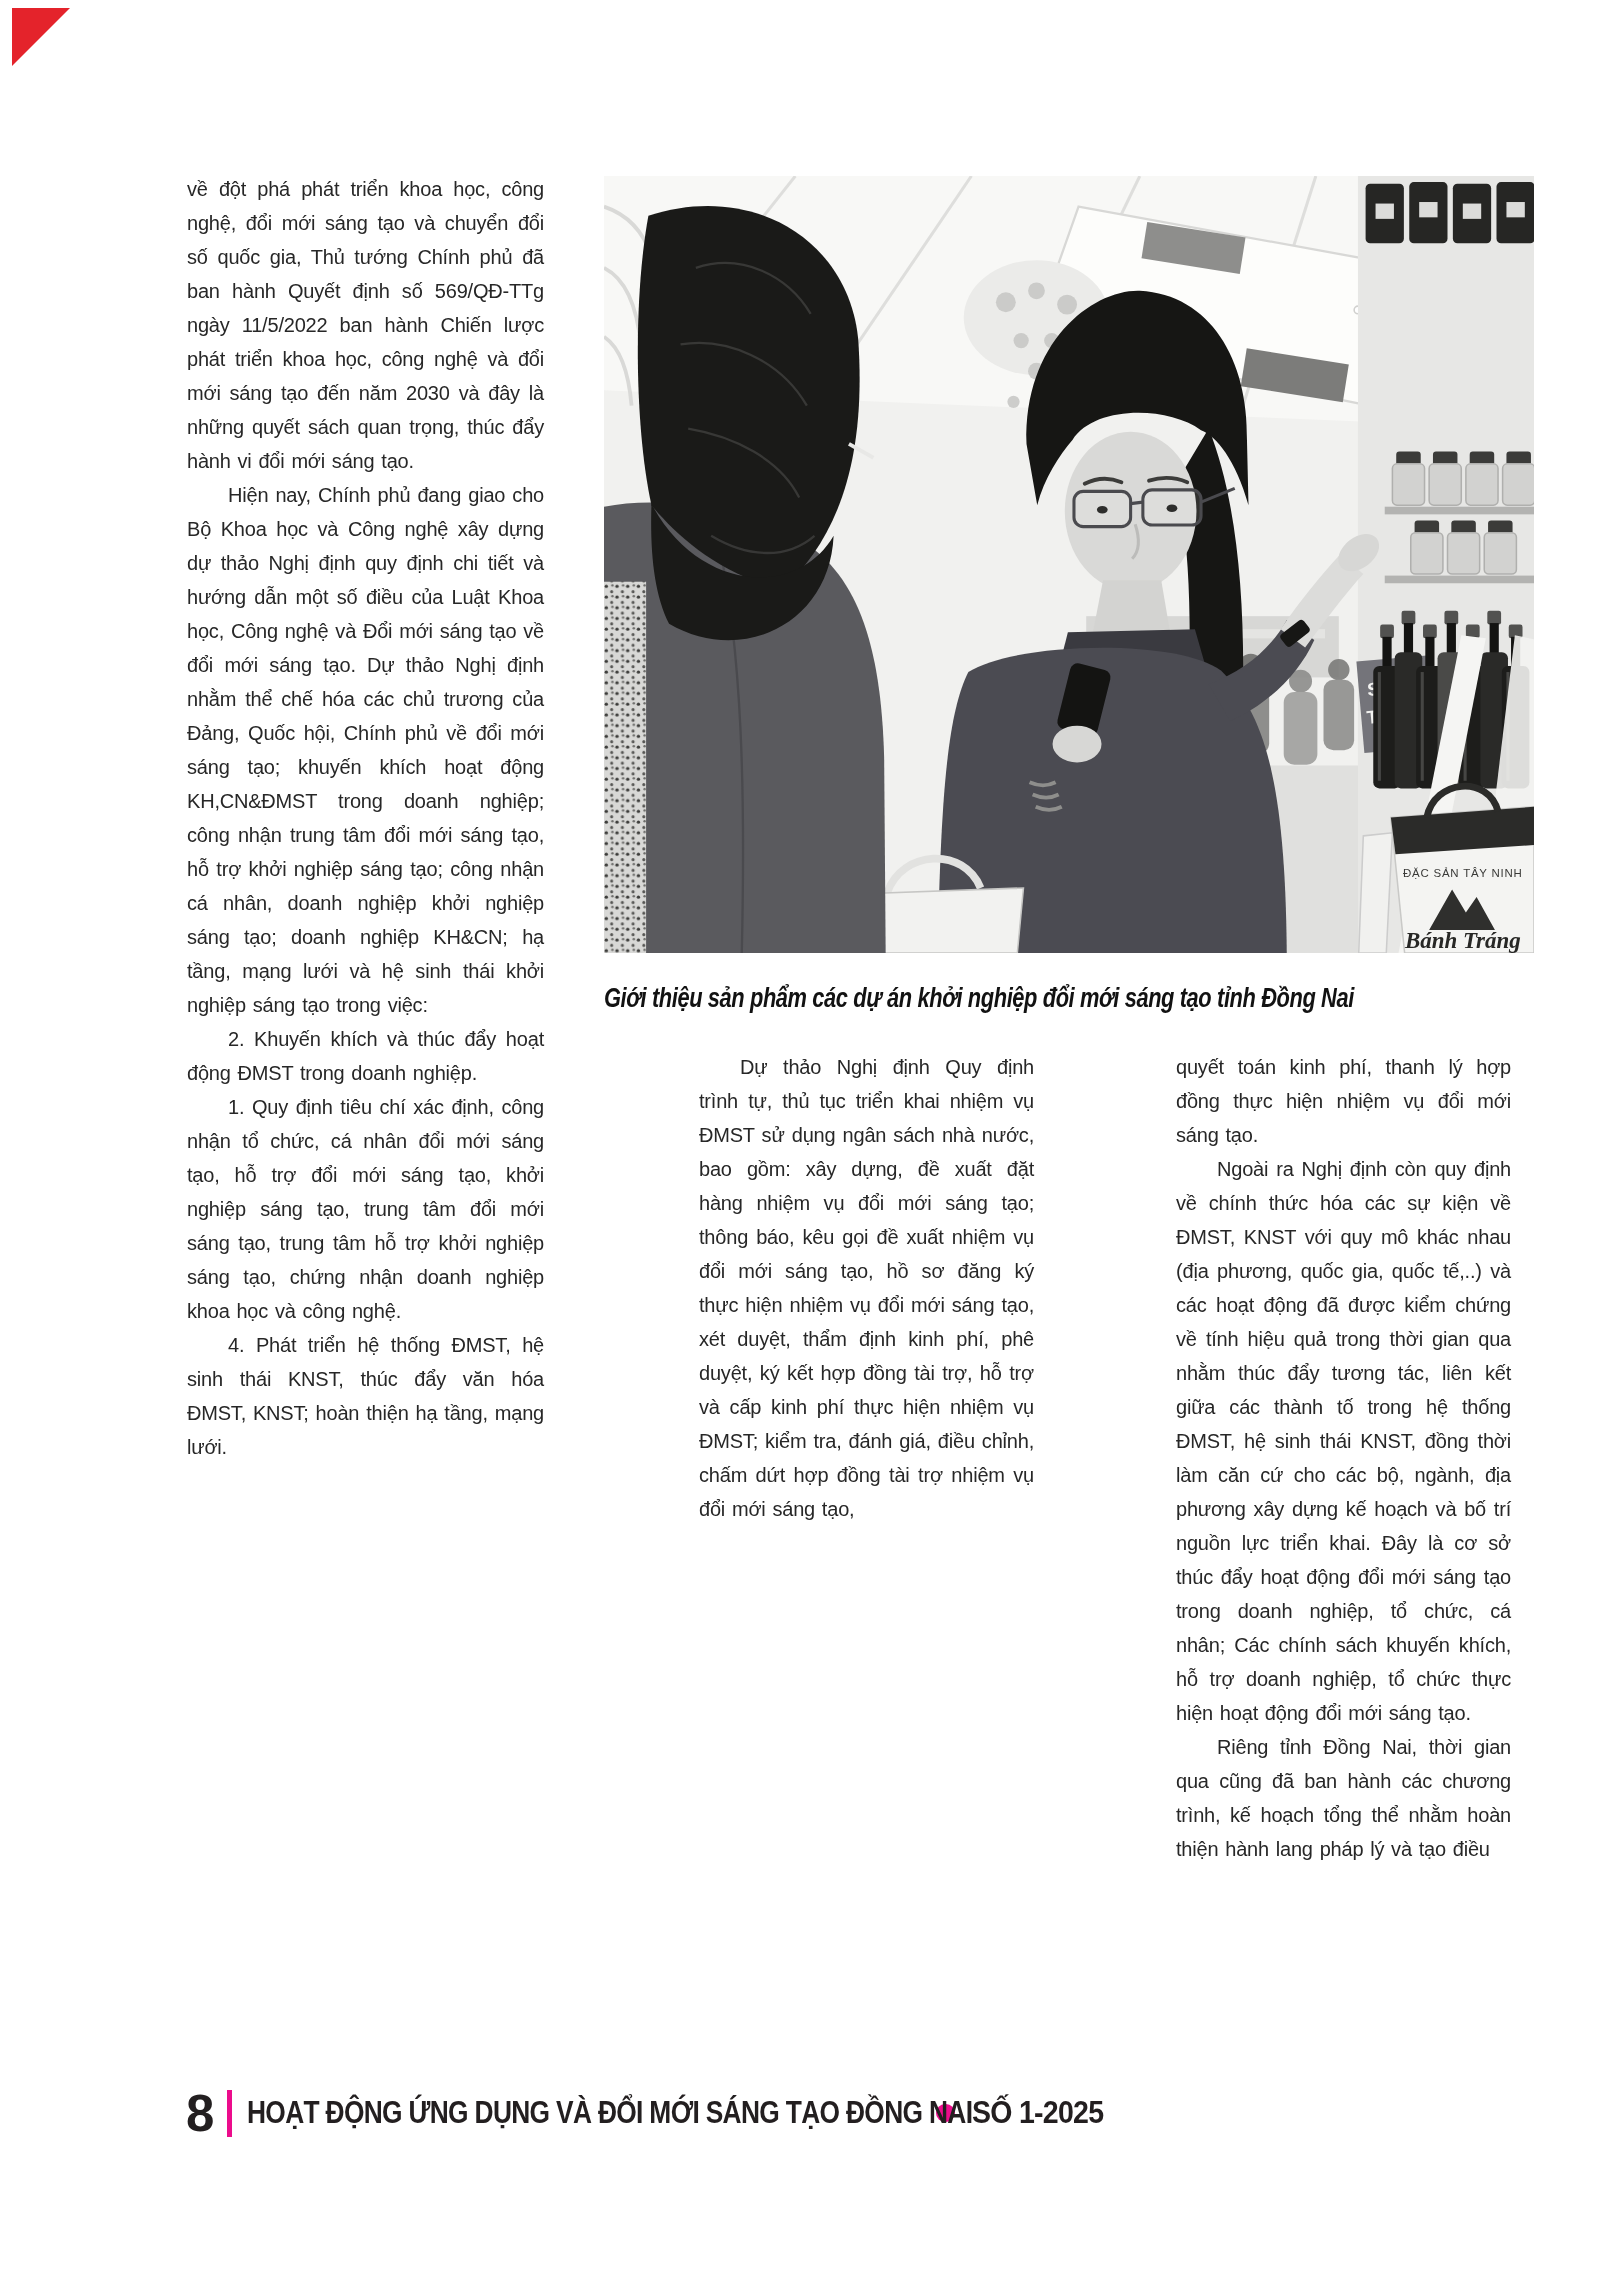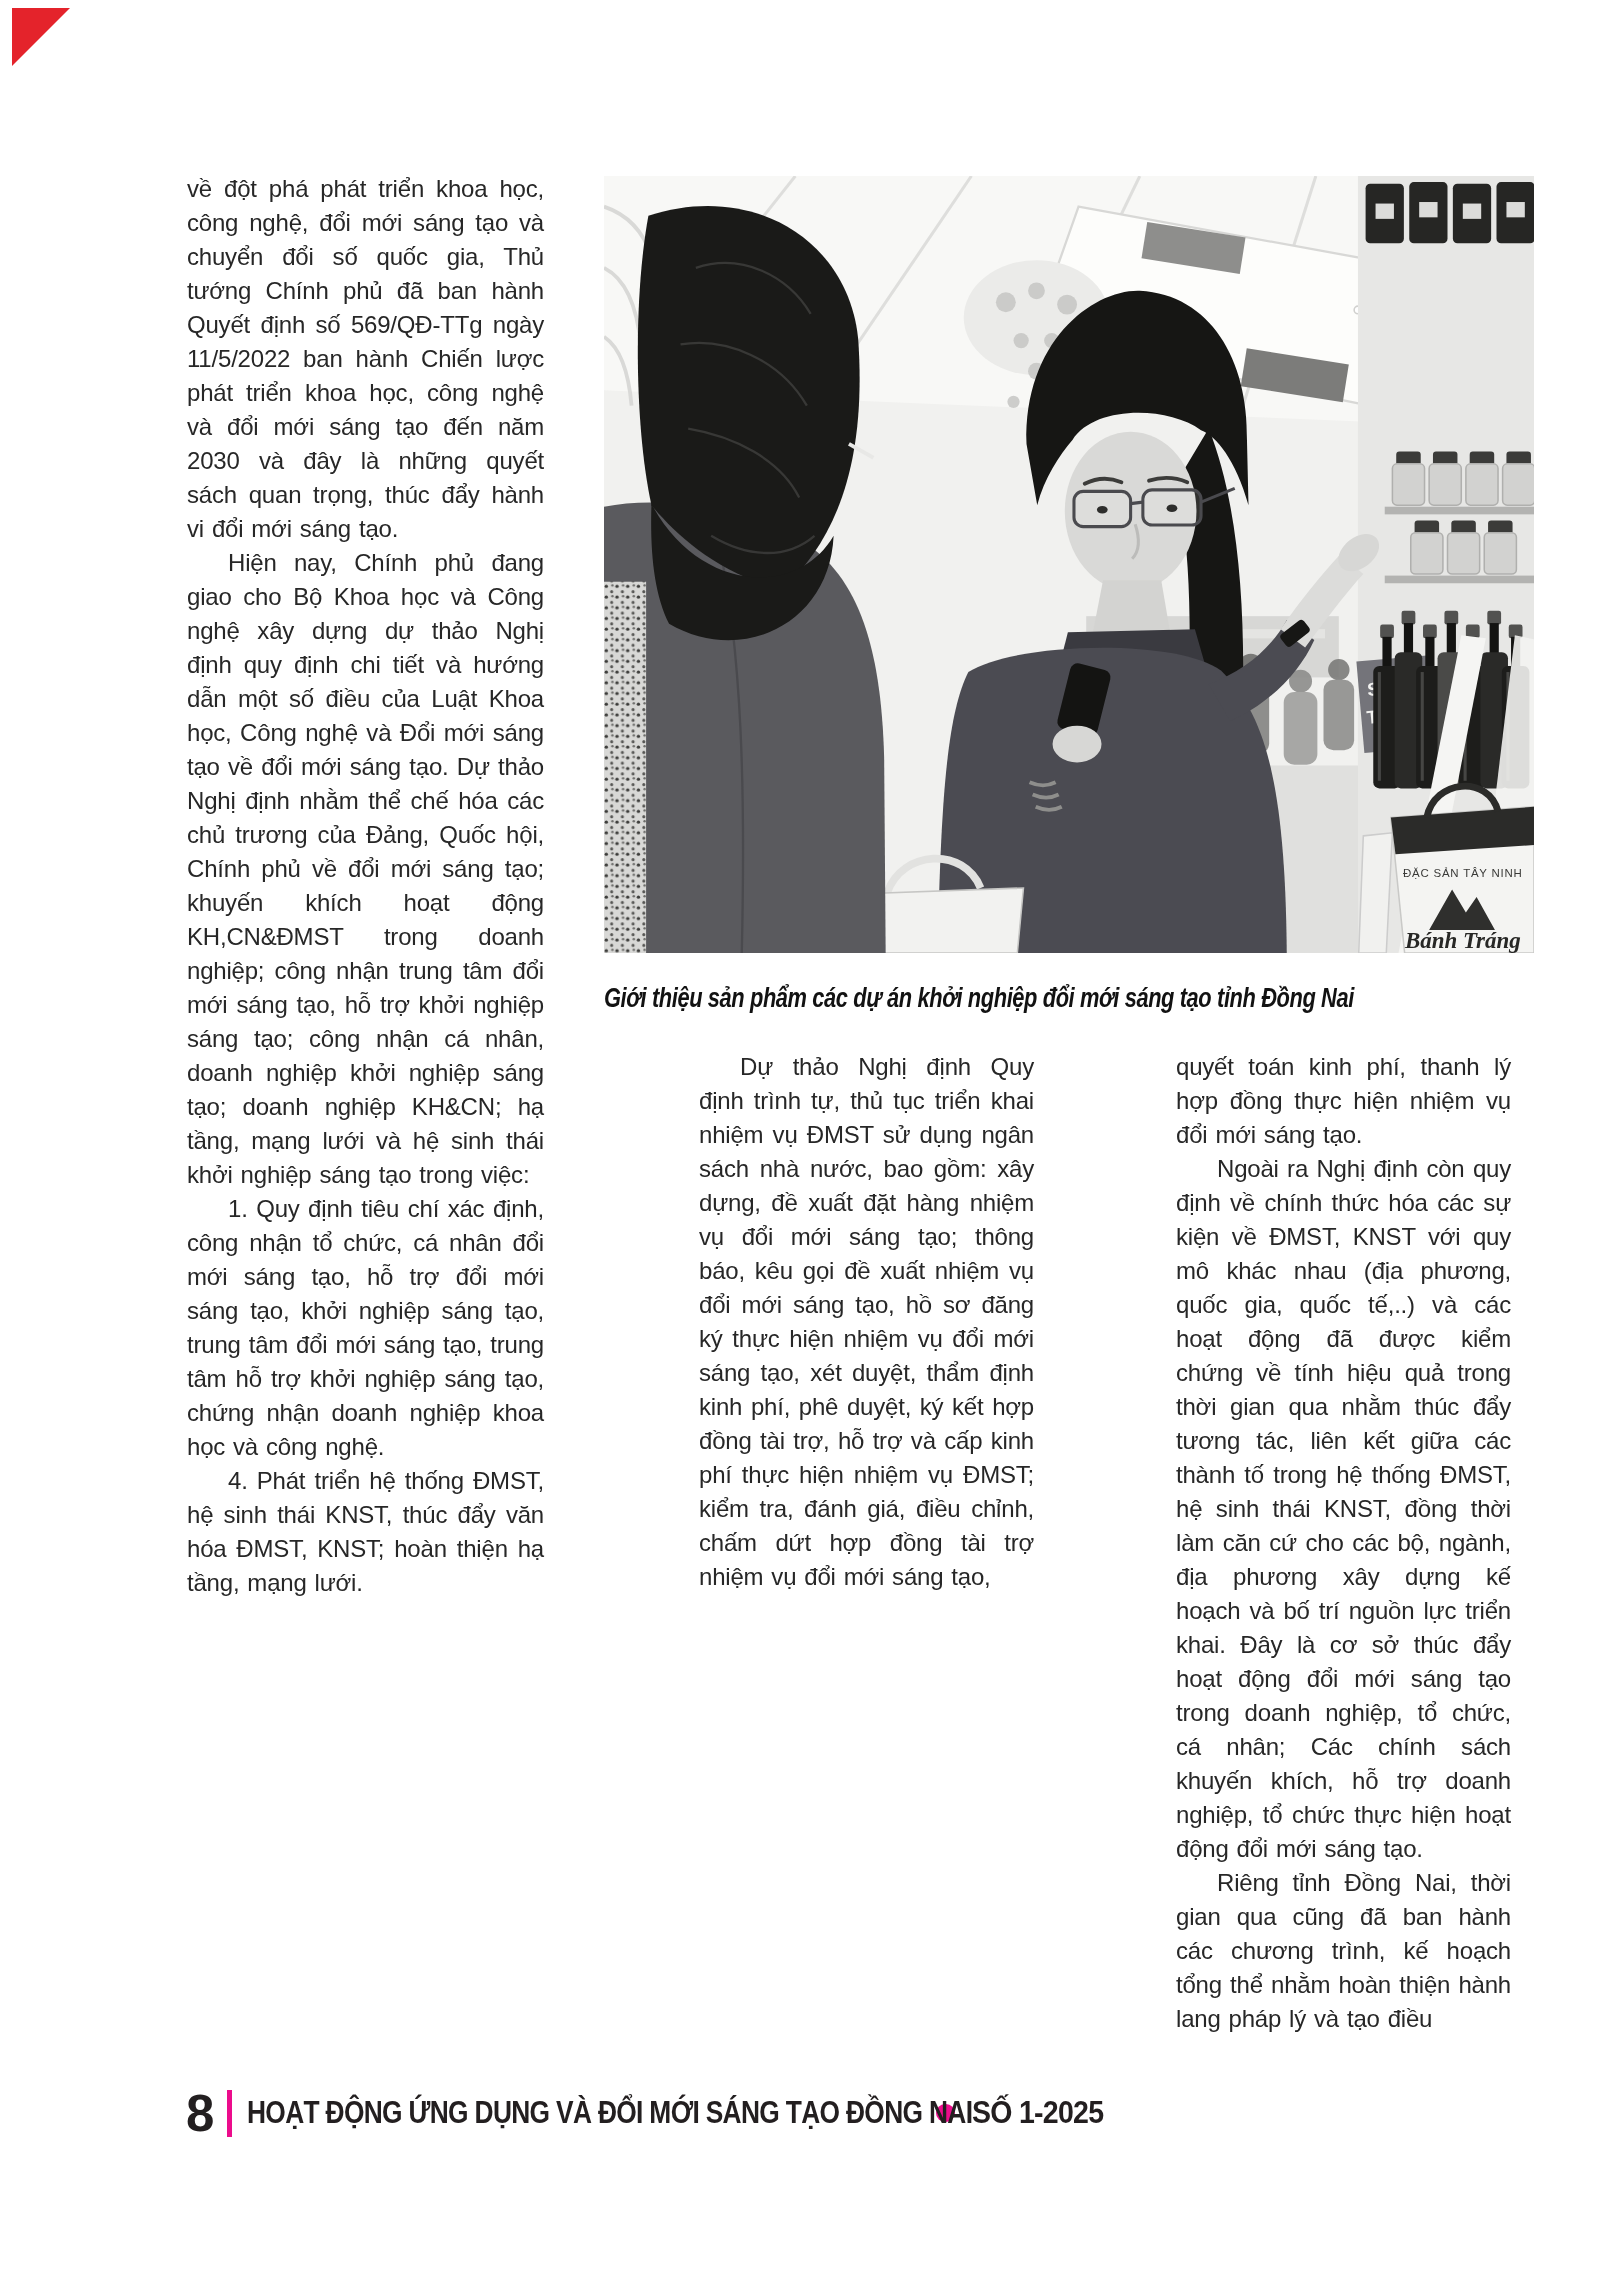--- a/index.html
+++ b/index.html
@@ -5,21 +5,21 @@
   html,body{margin:0;padding:0;}
   body{
     width:1599px;height:2295px;position:relative;background:#ffffff;
     font-family:"Liberation Sans",sans-serif;overflow:hidden;
   }
   .corner-red{
     position:absolute;left:12.2px;top:7.7px;width:0;height:0;
     border-top:58px solid #e4232b;border-right:58px solid transparent;
   }
   .textcol{
-    position:absolute;text-align:justify;font-size:24px;line-height:34px;
+    position:absolute;text-align:justify;font-size:20px;line-height:34px;
     color:#272727;letter-spacing:-0.2px;word-spacing:1.5px;
   }
   .textcol p{margin:0;text-indent:41px;}
   .first-flush p:first-child{text-indent:0;}
   .col1{left:187px;top:172px;width:357px;}
   .col2{left:699px;top:1050px;width:335px;}
   .col3{left:1176px;top:1050px;width:335px;}
   .photo{
     position:absolute;left:604px;top:176px;width:930px;height:777px;
     background:#efefed;overflow:hidden;
@@ -52,20 +52,21 @@
   }
 </style>
 </head>
 <body>
 
 <div class="corner-red"></div>
 
 <div class="textcol col1 first-flush">
     <p>về đột phá phát triển khoa học, công nghệ, đổi mới sáng tạo và chuyển đổi số quốc gia, Thủ tướng Chính phủ đã ban hành Quyết định số 569/QĐ-TTg ngày 11/5/2022 ban hành Chiến lược phát triển khoa học, công nghệ và đổi mới sáng tạo đến năm 2030 và đây là những quyết sách quan trọng, thúc đẩy hành vi đổi mới sáng tạo.</p>
     <p>Hiện nay, Chính phủ đang giao cho Bộ Khoa học và Công nghệ xây dựng dự thảo Nghị định quy định chi tiết và hướng dẫn một số điều của Luật Khoa học, Công nghệ và Đổi mới sáng tạo về đổi mới sáng tạo. Dự thảo Nghị định nhằm thể chế hóa các chủ trương của Đảng, Quốc hội, Chính phủ về đổi mới sáng tạo; khuyến khích hoạt động KH,CN&amp;ĐMST trong doanh nghiệp; công nhận trung tâm đổi mới sáng tạo, hỗ trợ khởi nghiệp sáng tạo; công nhận cá nhân, doanh nghiệp khởi nghiệp sáng tạo; doanh nghiệp KH&amp;CN; hạ tầng, mạng lưới và hệ sinh thái khởi nghiệp sáng tạo trong việc:</p>
+    <p>2. Khuyến khích và thúc đẩy hoạt động ĐMST trong doanh nghiệp.</p>
     <p>1. Quy định tiêu chí xác định, công nhận tổ chức, cá nhân đổi mới sáng tạo, hỗ trợ đổi mới sáng tạo, khởi nghiệp sáng tạo, trung tâm đổi mới sáng tạo, trung tâm hỗ trợ khởi nghiệp sáng tạo, chứng nhận doanh nghiệp khoa học và công nghệ.</p>
     <p>4. Phát triển hệ thống ĐMST, hệ sinh thái KNST, thúc đẩy văn hóa ĐMST, KNST; hoàn thiện hạ tầng, mạng lưới.</p>
   </div>
 
 <div class="photo">
   <svg viewBox="0 0 1215 1015" preserveAspectRatio="none">
     <defs>
       <pattern id="speck" width="14" height="14" patternUnits="userSpaceOnUse">
         <rect width="14" height="14" fill="#d8d8d6"></rect>
         <circle cx="3" cy="4" r="2.2" fill="#3c3c3a"></circle>

